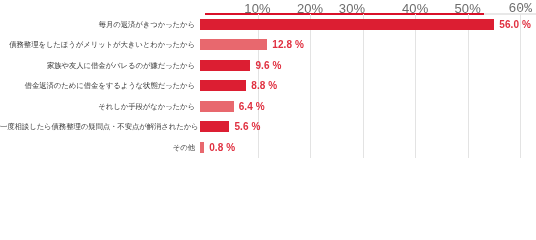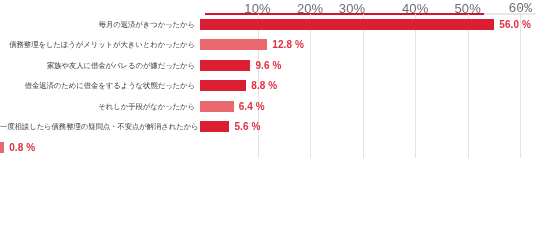--- a/index.html
+++ b/index.html
@@ -157,20 +157,21 @@
         </div>
       </div>
       <div class="row">
         <div class="row-label">一度相談したら債務整理の疑問点・不安点が解消されたから</div>
         <div class="bar-wrap">
           <div class="bar" style="width: 29.4222px; background: rgb(220, 30, 50);"></div>
           <div class="bar-value">5.6 %</div>
         </div>
       </div>
       <div class="row">
+        <div class="row-label">その他</div>
         <div class="bar-wrap">
           <div class="bar" style="width: 4.20317px; background: rgb(232, 104, 110);"></div>
           <div class="bar-value">0.8 %</div>
         </div>
       </div>
     </div>
 
 </div>
 
 </body></html>

